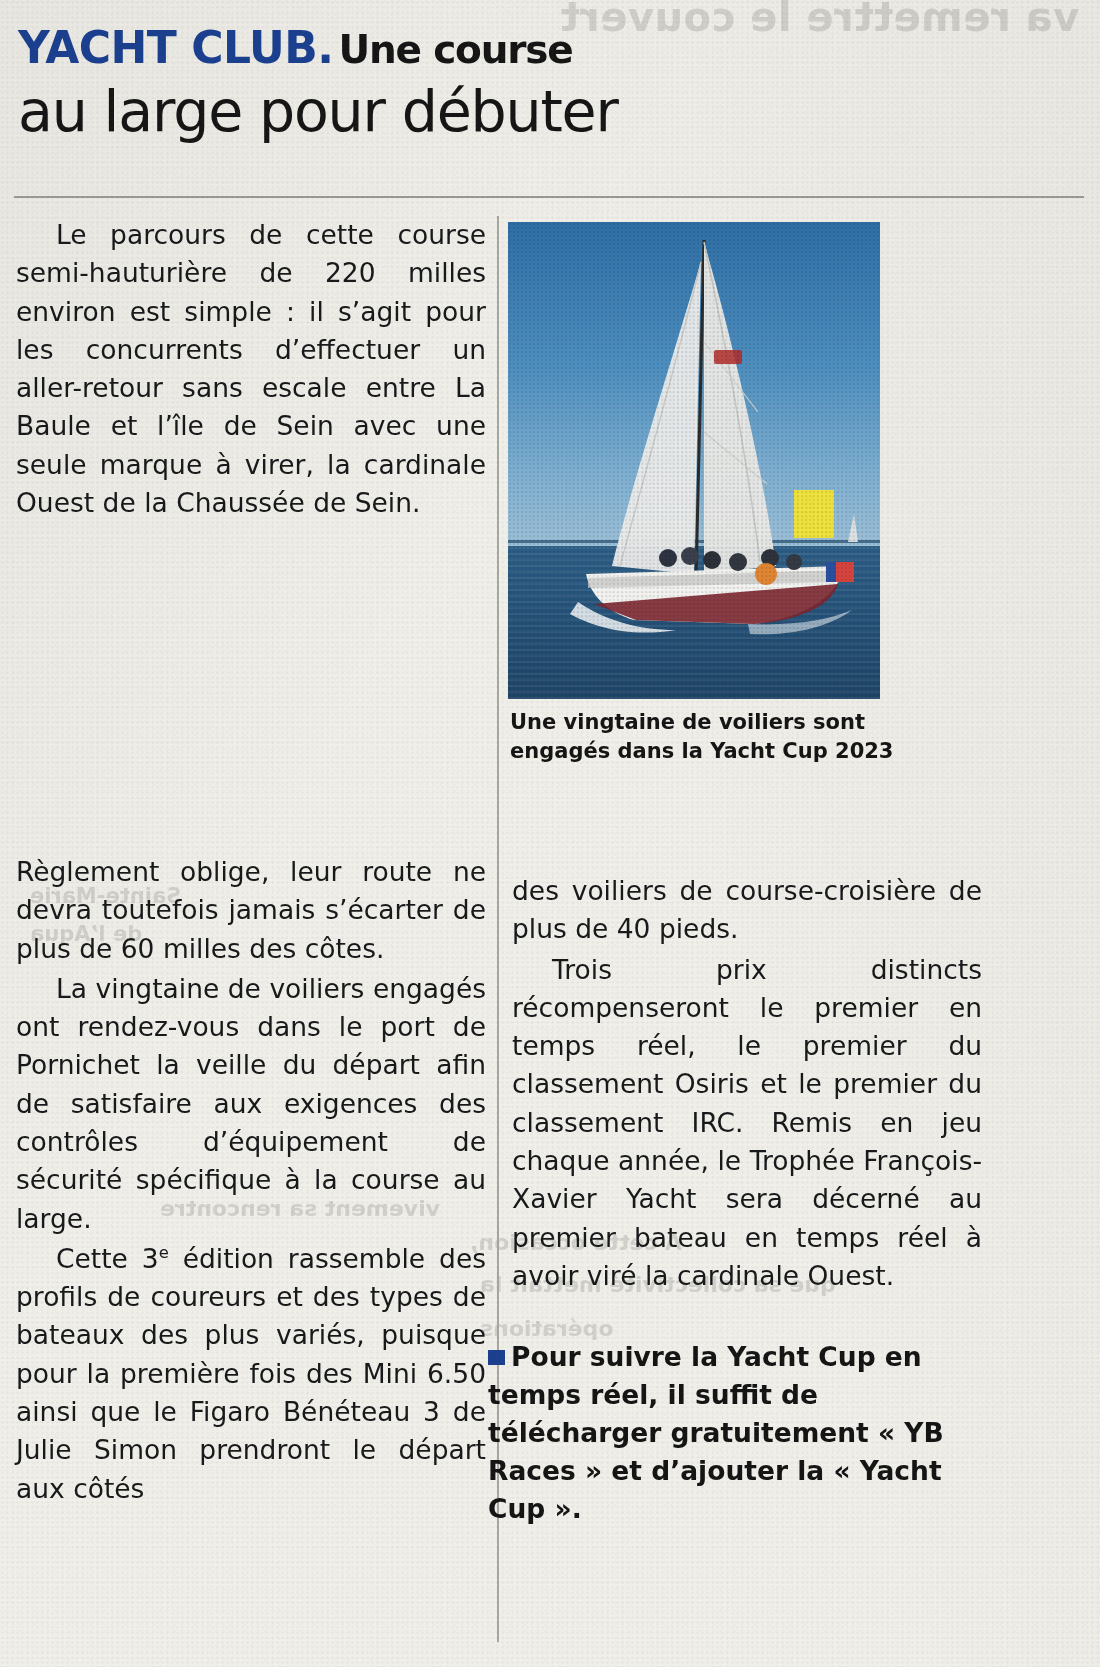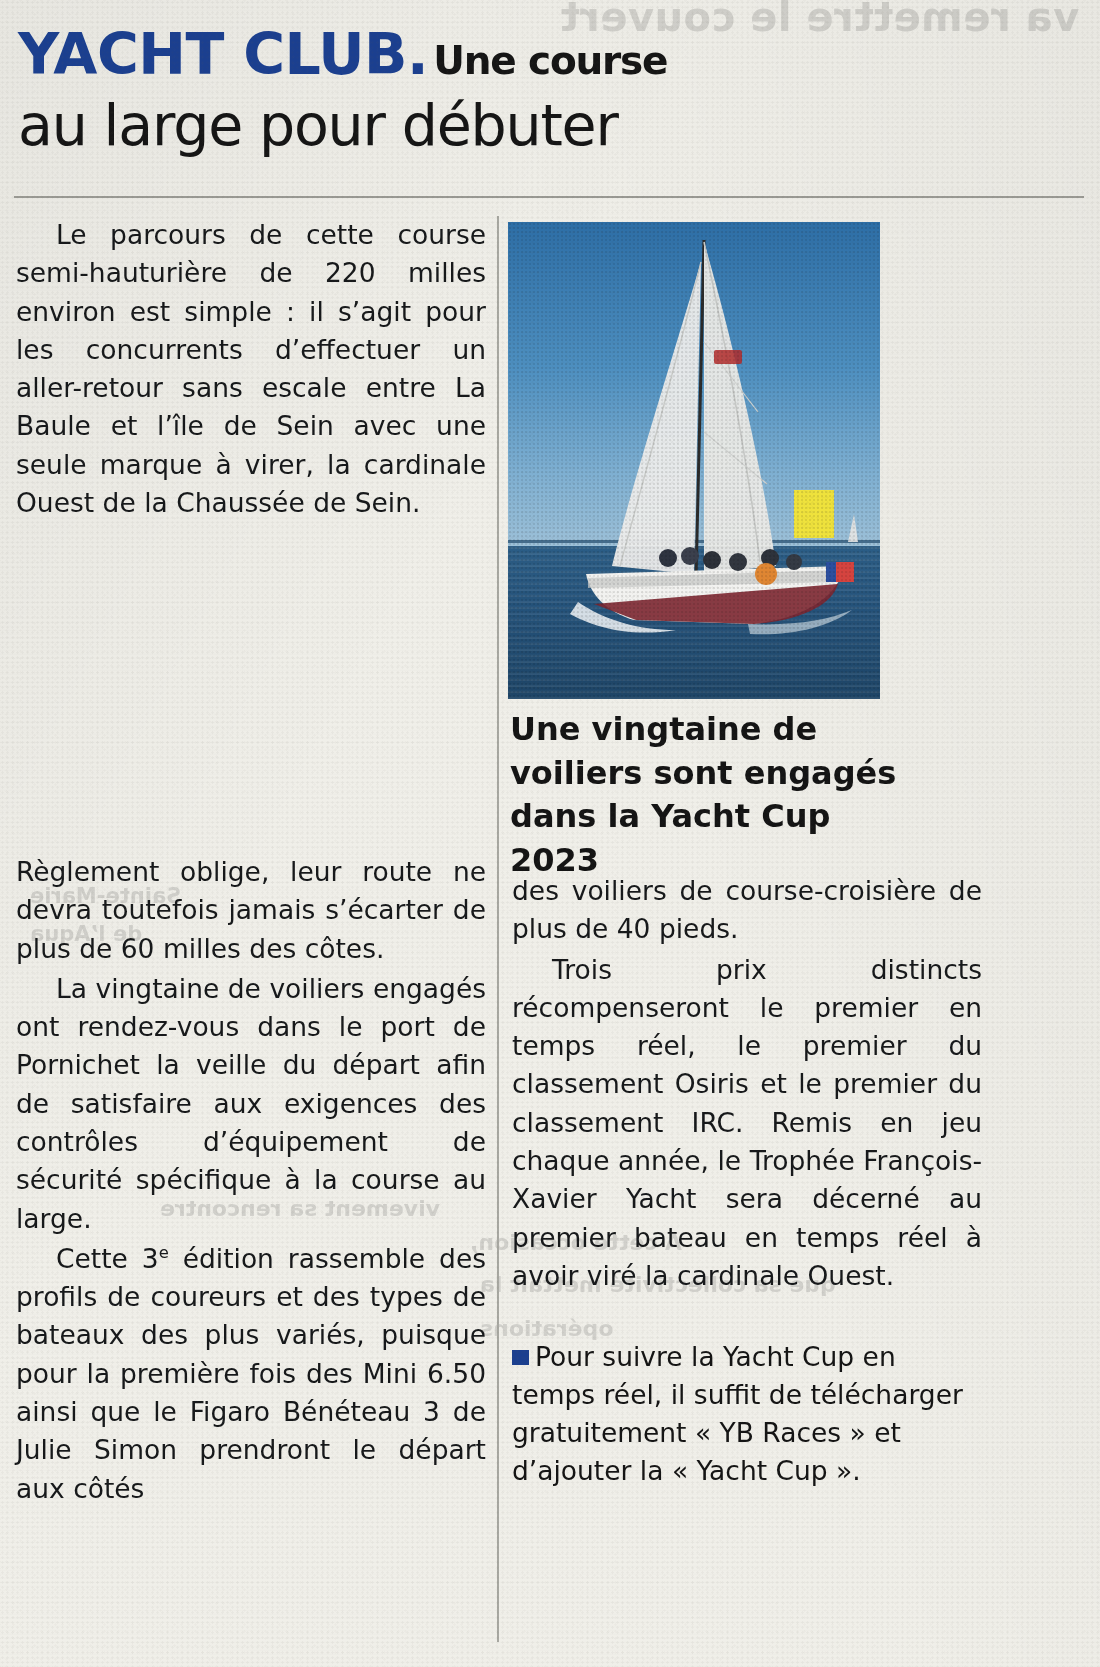--- a/index.html
+++ b/index.html
@@ -66,21 +66,21 @@
   
   .headline {
     position: absolute;
     top: 24px;
     left: 18px;
     width: 1064px;
     line-height: 1.08;
   }
   .headline .kicker {
     color: #1b3f8f;
-    font-size: 57px;
+    font-size: 44px;
     font-weight: bold;
     letter-spacing: -.5px;
     font-family: "DejaVu Sans", sans-serif;
   }
   .headline .title {
     color: #151515;
     font-size: 39px;
     font-weight: bold;
     letter-spacing: -1.2px;
   }
@@ -183,34 +183,34 @@
     opacity: .35;
     background-image: radial-gradient(rgba(0,0,0,.25) 1px, transparent 1.2px);
     background-size: 4px 4px;
   }
 
   .caption {
     position: absolute;
     top: 708px;
     left: 510px;
     width: 420px;
-    font-size: 32px;
+    font-size: 21px;
     font-weight: bold;
     line-height: 1.36;
     color: #141414;
   }
 
   
   .boxout {
     position: absolute;
     top: 1338px;
-    left: 512px;
+    left: 488px;
     width: 470px;
     font-size: 26.5px;
-    font-weight: normal;
+    font-weight: bold;
     line-height: 1.43;
     color: #141414;
   }
   .sqbullet {
     display: inline-block;
     width: 17px;
     height: 15px;
     background: #1b3f8f;
     margin-right: 6px;
     vertical-align: 1px;

